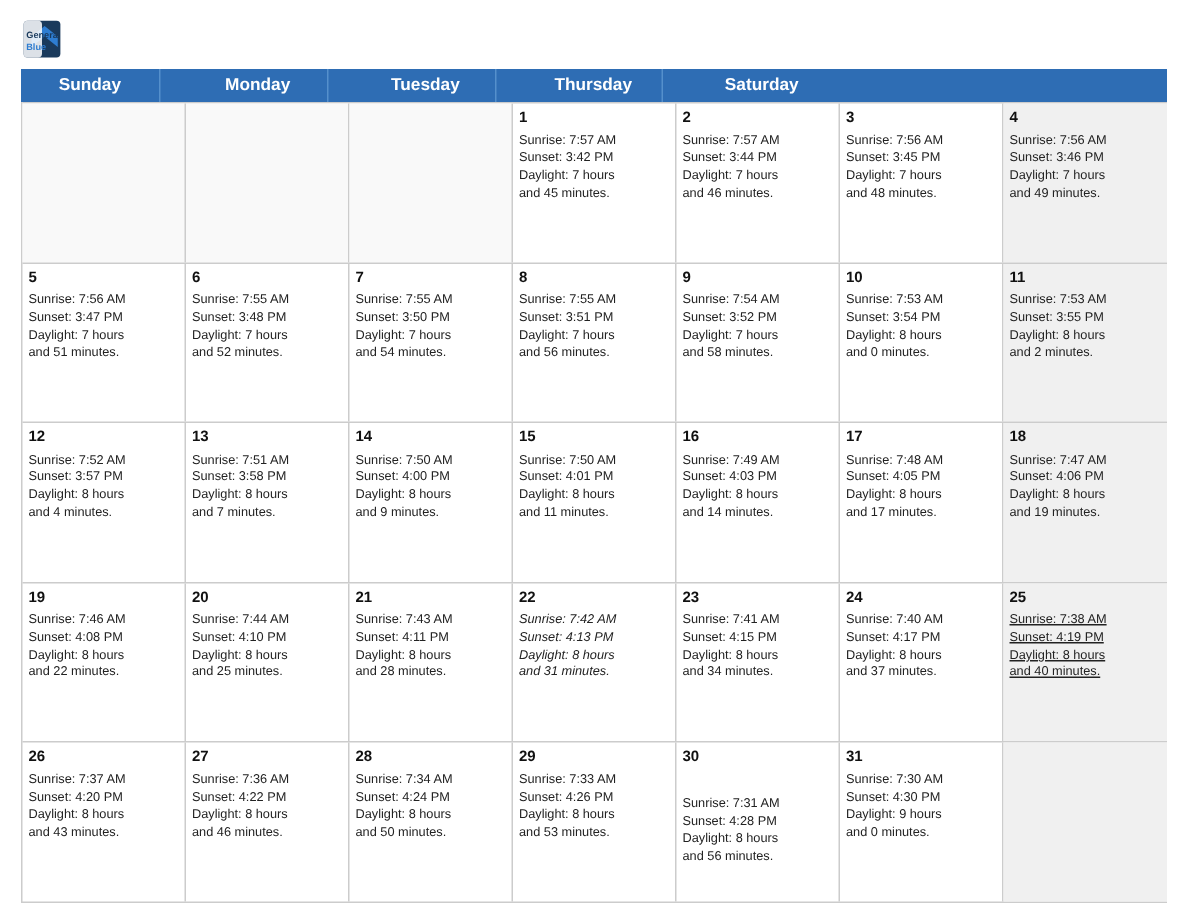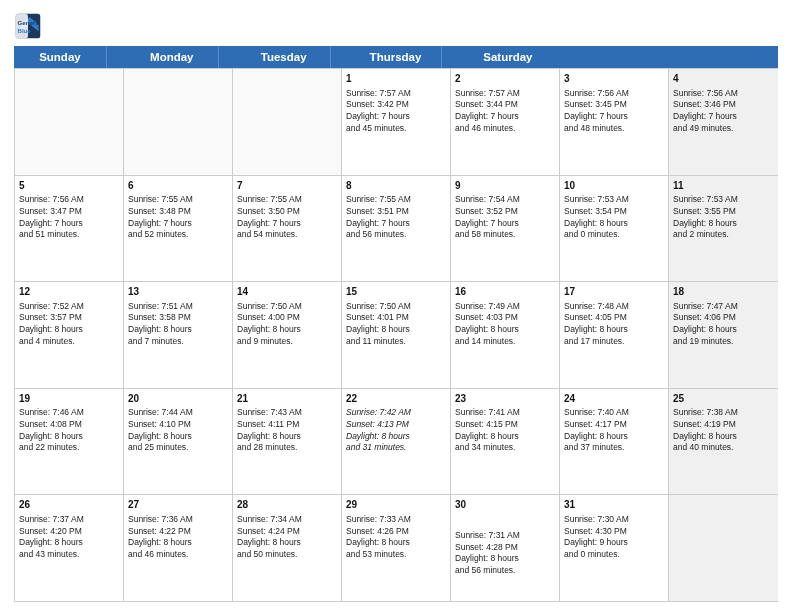--- a/index.html
+++ b/index.html
@@ -299,21 +299,21 @@
           </div>
           <div class="cal-cell">
             <div class="day-num">24</div>
             <div class="cell-text" style="white-space: pre-line;">Sunrise: 7:40 AM
 Sunset: 4:17 PM
 Daylight: 8 hours
 and 37 minutes.</div>
           </div>
           <div class="cal-cell shaded">
             <div class="day-num">25</div>
-            <div class="cell-text" style="white-space: pre-line;">Sunrise: 7:38 AM
+            <div class="cell-text" style="white-space: pre-line; text-decoration: underline;">Sunrise: 7:38 AM
 Sunset: 4:19 PM
 Daylight: 8 hours
 and 40 minutes.</div>
           </div>
         </div>
         <div class="cal-week">
           <div class="cal-cell">
             <div class="day-num">26</div>
             <div class="cell-text" style="white-space: pre-line;">Sunrise: 7:37 AM
 Sunset: 4:20 PM

